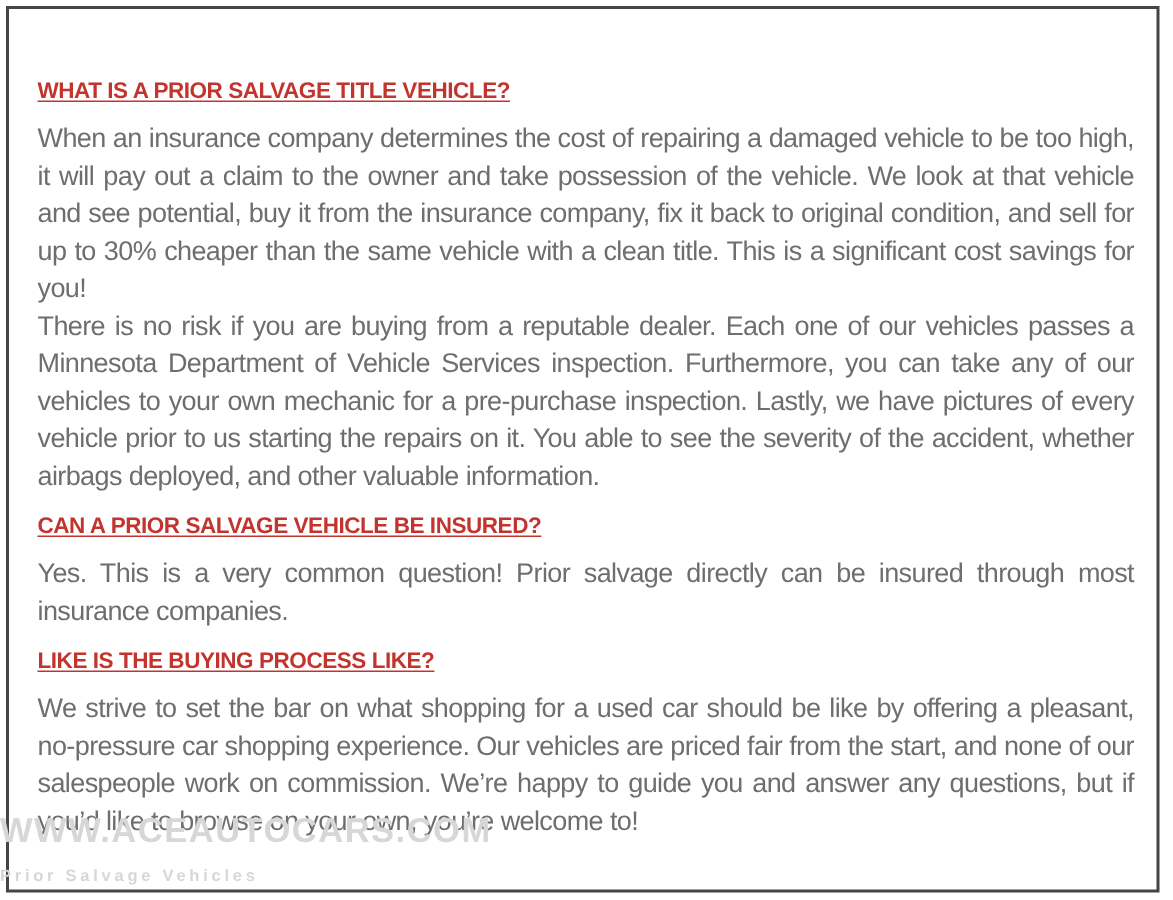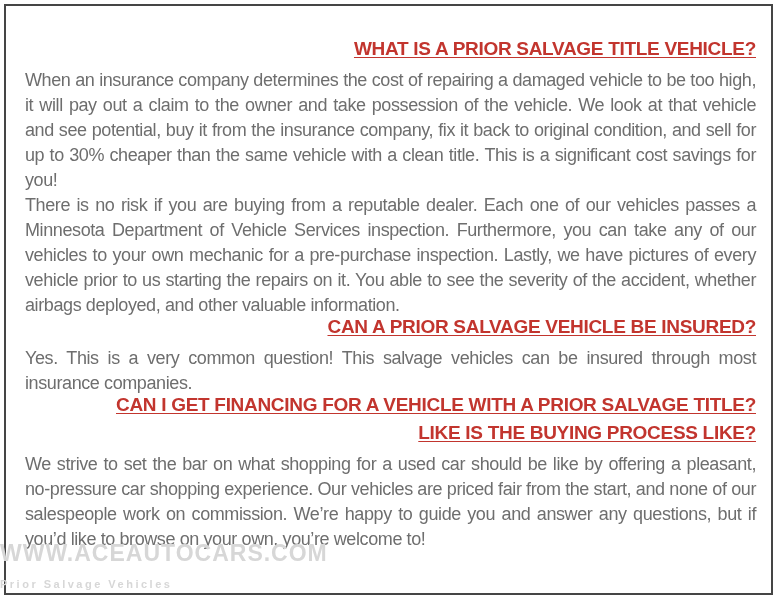--- a/index.html
+++ b/index.html
@@ -24,26 +24,26 @@
     pointer-events: none;
   }
   .content {
     position: absolute;
     left: 25px;
     right: 26px;
     top: 0;
     padding-top: 40px;
   }
   .faq-heading {
-    margin: 0 0 10px 0;
-    font-size: 19px;
+    margin: 12px 0 10px 0;
+    font-size: 15px;
     line-height: 18px;
     font-weight: bold;
     letter-spacing: -0.3px;
-    text-align: right;
+    text-align: left;
     color: var(--heading, #c2352e);
     text-decoration: underline;
     text-underline-offset: 2px;
   }
   .faq-body {
     margin: 0;
     font-size: 18px;
     line-height: 25px;
     letter-spacing: -0.4px;
     text-align: justify;
@@ -83,25 +83,24 @@
     <h2 class="faq-heading">WHAT IS A PRIOR SALVAGE TITLE VEHICLE?</h2>
     <p class="faq-body">When an insurance company determines the cost of repairing a damaged vehicle to be too high, it will pay out a claim to the owner and take possession of the vehicle.  We look at that vehicle and see potential, buy it from the insurance company, fix it back to original condition, and sell for up to 30% cheaper than the same vehicle with a clean title. This is a significant cost savings for you!</p>
   </section>
 
   <section>
     <p class="faq-body">There is no risk if you are buying from a reputable dealer. Each one of our vehicles passes a Minnesota Department of Vehicle Services inspection. Furthermore, you can take any of our vehicles to your own mechanic for a pre-purchase inspection. Lastly, we have pictures of every vehicle prior to us starting the repairs on it. You able to see the severity of the accident, whether airbags deployed, and other valuable information.</p>
   </section>
 
   <section>
     <h2 class="faq-heading">CAN A PRIOR SALVAGE VEHICLE BE INSURED?</h2>
-    <p class="faq-body">Yes. This is a very common question! This salvage vehicles can be insured through most insurance companies.</p>
+    <p class="faq-body">Yes. This is a very common question! Prior salvage directly can be insured through most insurance companies.</p>
   </section>
 
   <section>
-    <h2 class="faq-heading">CAN I GET FINANCING FOR A VEHICLE WITH A PRIOR SALVAGE TITLE?</h2>
   </section>
 
   <section>
     <h2 class="faq-heading">LIKE IS THE BUYING PROCESS LIKE?</h2>
     <p class="faq-body">We strive to set the bar on what shopping for a used car should be like by offering a pleasant, no-pressure car shopping experience. Our vehicles are priced fair from the start, and none of our salespeople work on commission. We’re happy to guide you and answer any questions, but if you’d like to browse on your own, you’re welcome to!</p>
   </section>
 
 </main>
 
 <footer class="watermark">

